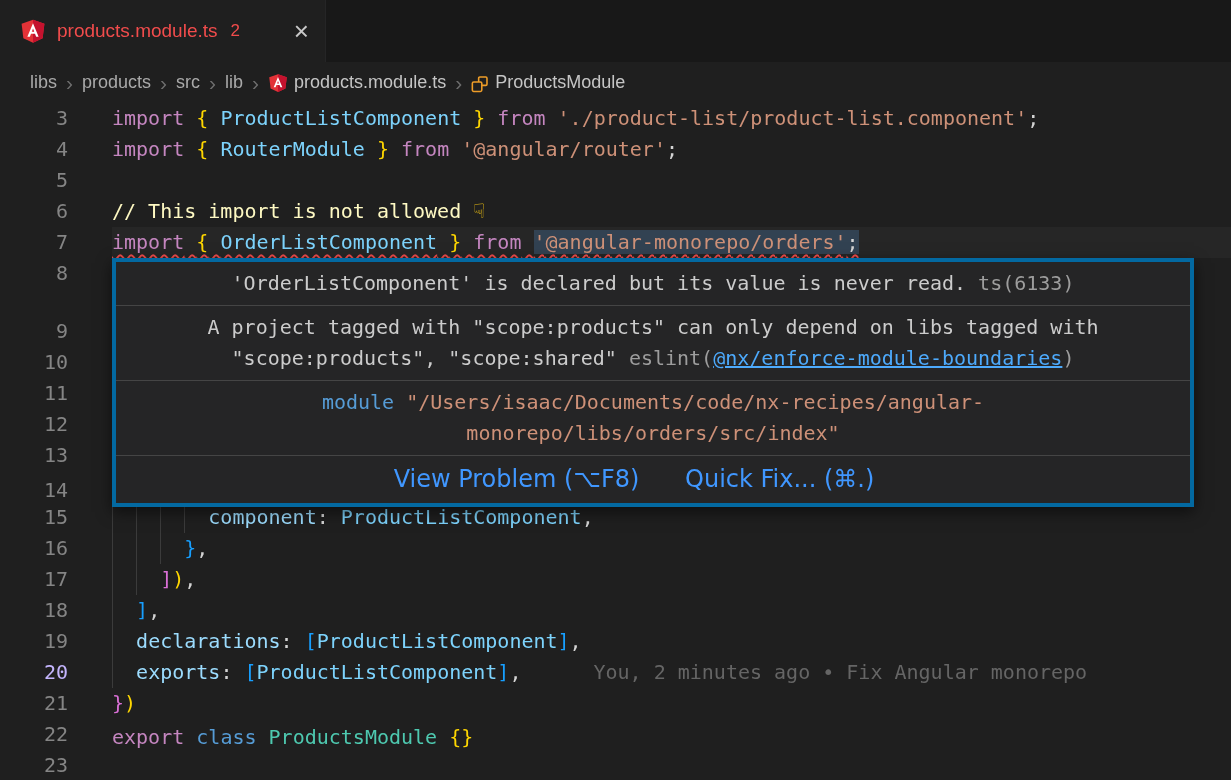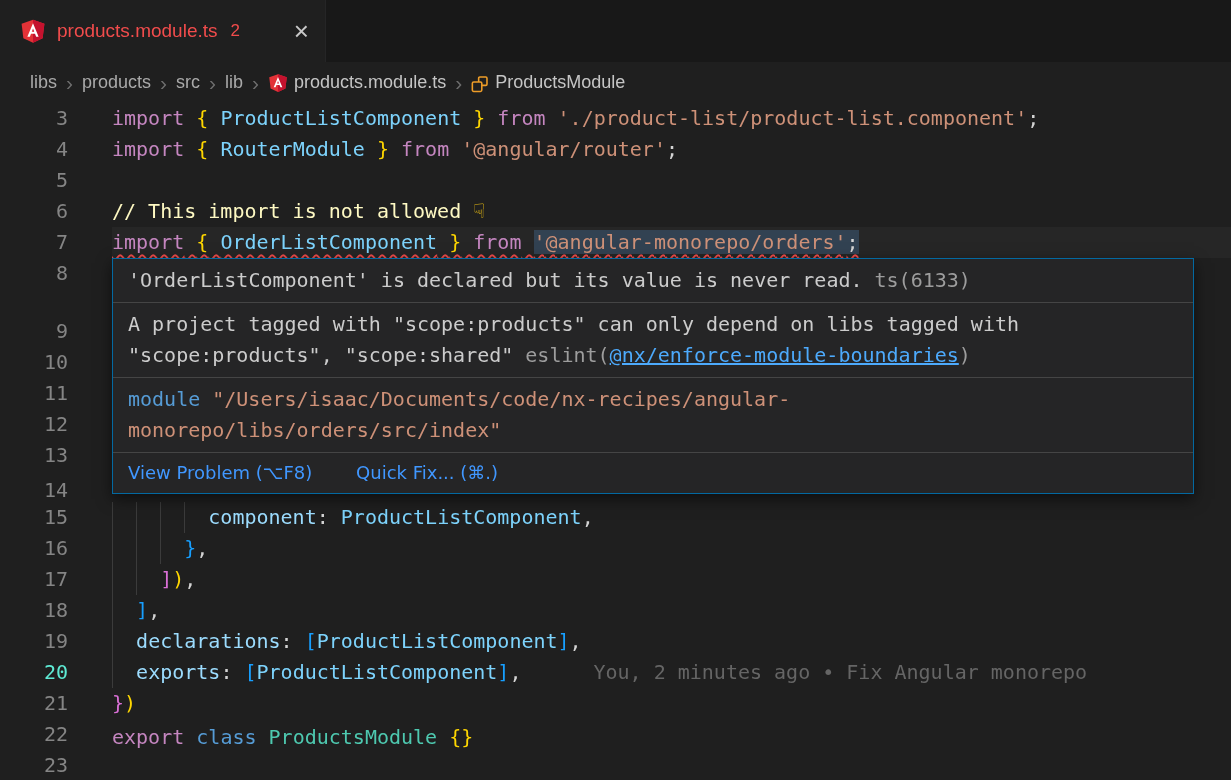--- a/index.html
+++ b/index.html
@@ -20,21 +20,21 @@
   .bc-item { display:inline-flex; align-items:flex-end; gap:6px; cursor:pointer; white-space:nowrap; }
   .bc-item.bright { color:#c5c5c5; }
   .bc-sep { color:#6e6e6e; font-size:21px; margin:0 9px; }
   .bc-icon { display:inline-flex; align-items:center; }
 
   
   .editor { position:absolute; top:103px; left:0; right:0; bottom:0; background:#1f1f1f;
             font-family:"DejaVu Sans Mono", monospace; font-size:20px; }
   .line-number { position:absolute; left:0; width:68px; height:31px; line-height:31px;
                  text-align:right; color:#858585; cursor:pointer; }
-  .line-number.active { color:#5eead4; }
+  .line-number.active { color:#c4b5fd; }
   .code-row { position:absolute; left:112px; right:0; height:31px; line-height:31px;
               white-space:pre; cursor:text; }
   .indent-guide { position:absolute; top:0; width:1px; height:31px; background:#3b3b3b; }
 
   .seg.kw   { color:#C586C0; }
   .seg.kw2  { color:#569CD6; }
   .seg.id   { color:#7dd3fc; }
   .seg.cls  { color:#4EC9B0; }
   .seg.str  { color:#CE9178; }
   .seg.cm   { color:#fef9c3; }
@@ -45,32 +45,32 @@
   .seg.b3   { color:#179FFF; }
   .seg.em   { color:#e2b714; }
   .seg.blame { color:#656565; margin-left:72px; }
   .seg.hl   { background:rgba(70,110,150,0.40); }
 
   .squiggle { text-decoration:underline wavy #f14c4c 1.5px; text-underline-offset:5px;
               text-decoration-skip-ink:none; background:rgba(255,255,255,0.03); }
 
   
   .hover { position:absolute; left:112px; top:155px; width:1082px; background:#252526;
-           border:1px solid #0369a1; z-index:5; color:#cccccc;
+           border:4px solid #0369a1; z-index:5; color:#cccccc;
            font-family:"DejaVu Sans Mono", monospace; font-size:20px;
-           box-shadow:0 5px 14px rgba(0,0,0,0.55); }
+           box-shadow:0 5px 14px rgba(0,0,0,0.55);text-align:center; }
   .hover-sec { padding:6px 15px; line-height:31px; }
   .hover-sec + .hover-sec, .hover-actions { border-top:1px solid #454545; }
   .hv-src { color:#9d9d9d; }
   .ml { margin-left:12px; }
   .hv-link { color:#4daafc; text-decoration:underline; cursor:pointer; }
   .hv-kw { color:#569CD6;margin-top:47px; }
   .hv-str { color:#CE9178; }
   .hover-actions { padding:9px 15px 10px 15px; font-family:"DejaVu Sans", sans-serif;
-                   font-size:18px; color:#4097ff; }
+                   font-size:24px; color:#4097ff; }
   .hv-action { margin-right:38px; cursor:pointer; }
 </style>
 </head>
 <body>
 
 <div class="tabbar">
   <div class="tab">
     <span class="bc-icon">
       <svg width="26" height="26" viewBox="0 0 24 24">
         <polygon points="12,1.5 22.5,5.2 20.9,18.7 12,22.8 3.1,18.7 1.5,5.2" fill="#e23237"></polygon>

